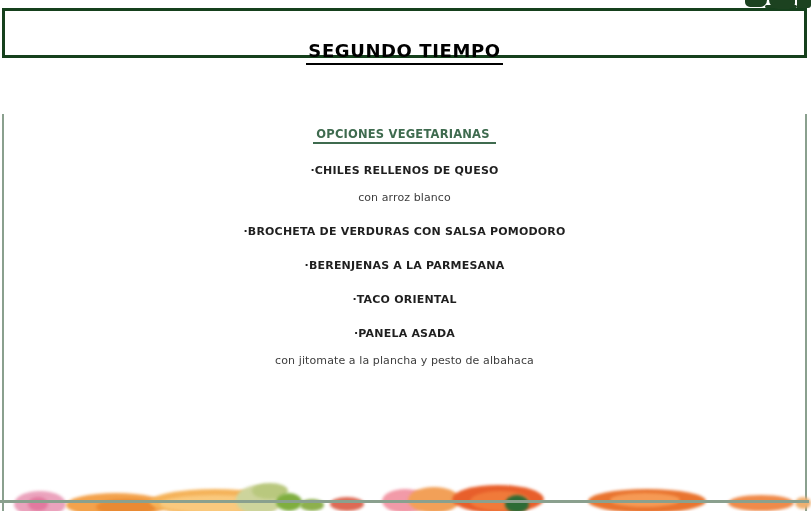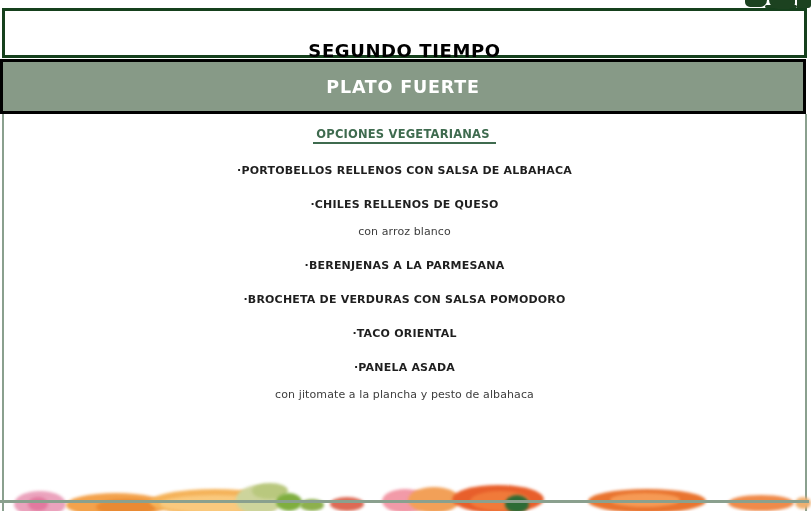--- a/index.html
+++ b/index.html
@@ -71,46 +71,39 @@
     <div class="logo-piece lp1"></div>
     <div class="logo-piece lp2"></div>
     <div class="logo-piece lp3"></div>
     <div class="logo-piece lp4"></div>
   </div>
 
   <div class="header-box">
     <div class="header-title">SEGUNDO TIEMPO</div>
   </div>
 
-  <div class="band">
-    <div class="band-title">PLATO FUERTE</div>
-  </div>
 
   <div class="content-box">
     <div class="section-heading">OPCIONES VEGETARIANAS</div>
     <div class="menu-items">
 
 
-  <div class="menu-item">
-    <div class="menu-item-name">·PORTOBELLOS RELLENOS CON SALSA DE ALBAHACA</div>
-
-  </div>
 
   <div class="menu-item">
     <div class="menu-item-name">·CHILES RELLENOS DE QUESO</div>
     <div class="menu-item-desc">con arroz blanco</div>
   </div>
 
   <div class="menu-item">
-    <div class="menu-item-name">·BERENJENAS A LA PARMESANA</div>
+    <div class="menu-item-name">·BROCHETA DE VERDURAS CON SALSA POMODORO</div>
 
   </div>
 
   <div class="menu-item">
-    <div class="menu-item-name">·BROCHETA DE VERDURAS CON SALSA POMODORO</div>
+    <div class="menu-item-name">·BERENJENAS A LA PARMESANA</div>
 
   </div>
 
   <div class="menu-item">
     <div class="menu-item-name">·TACO ORIENTAL</div>
   </div>
 
   <div class="menu-item">
     <div class="menu-item-name">·PANELA ASADA</div>
     <div class="menu-item-desc">con jitomate a la plancha y pesto de albahaca</div>

